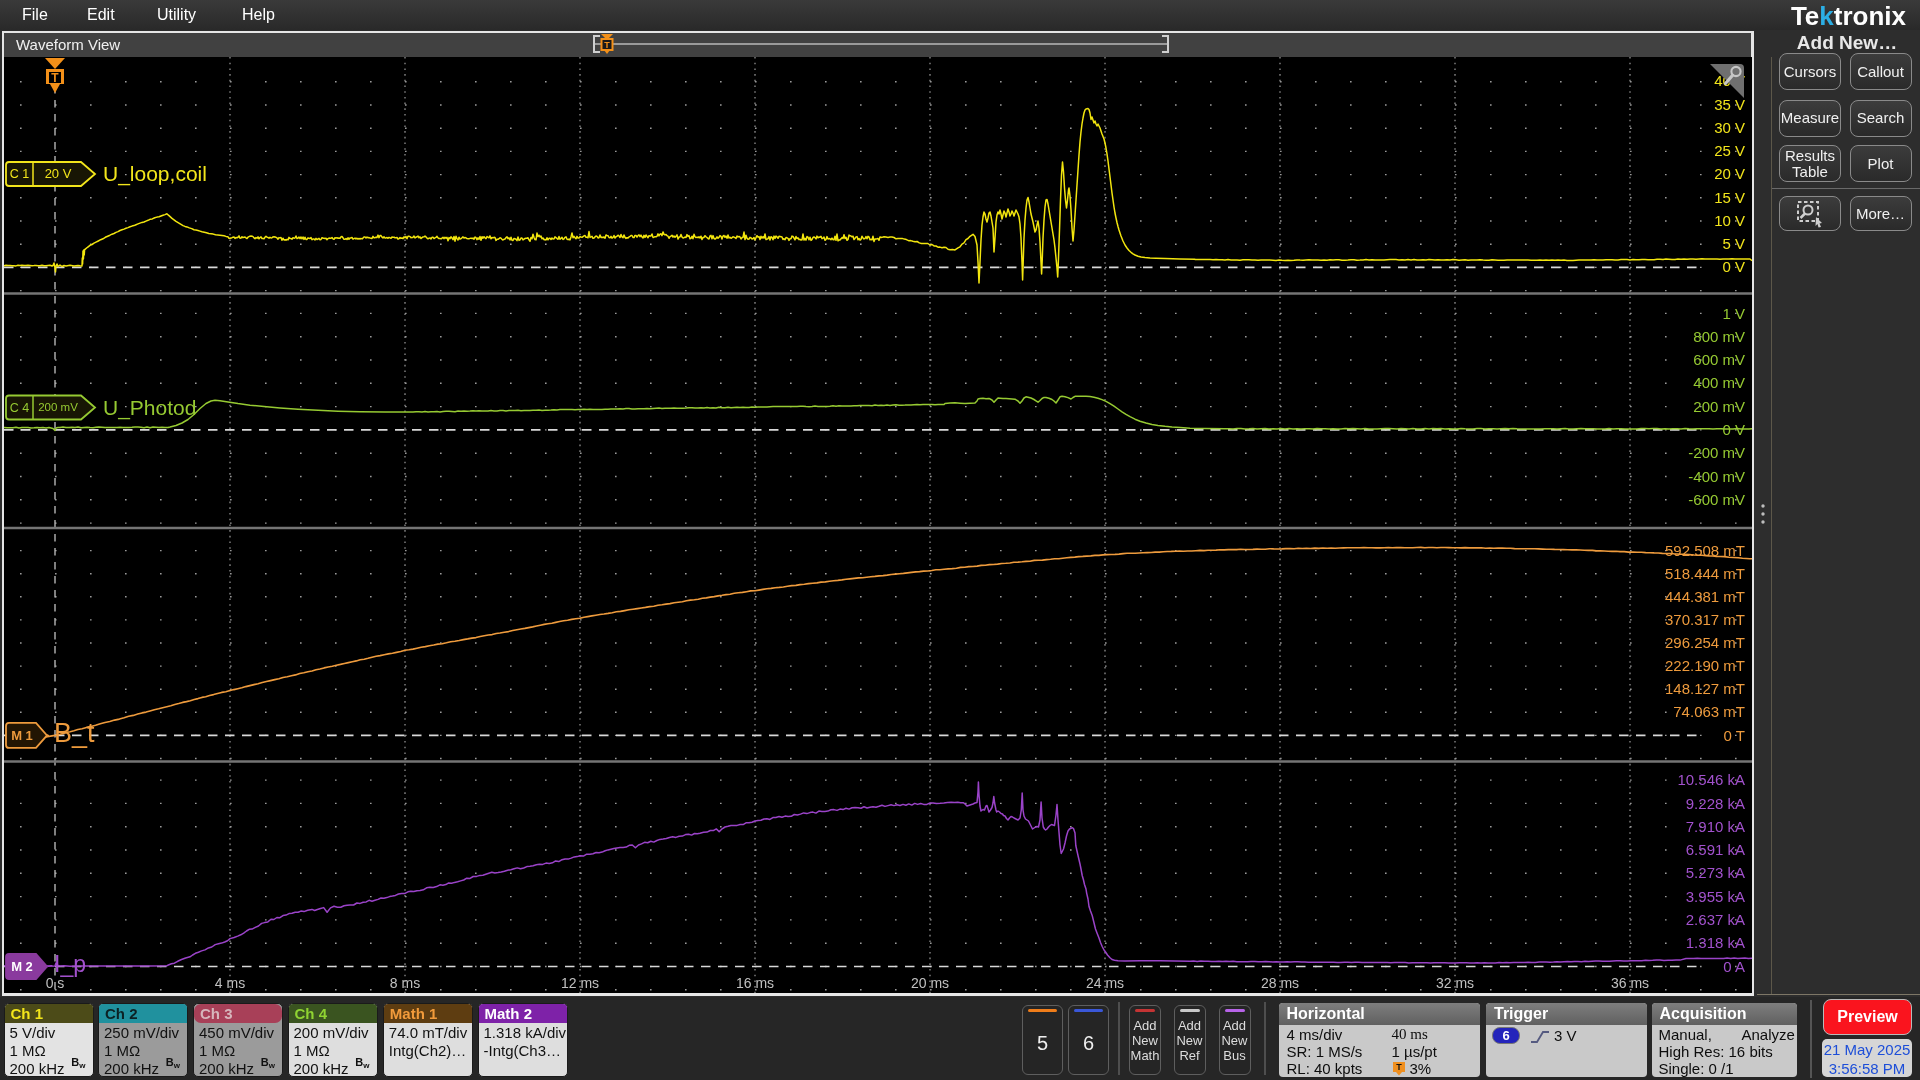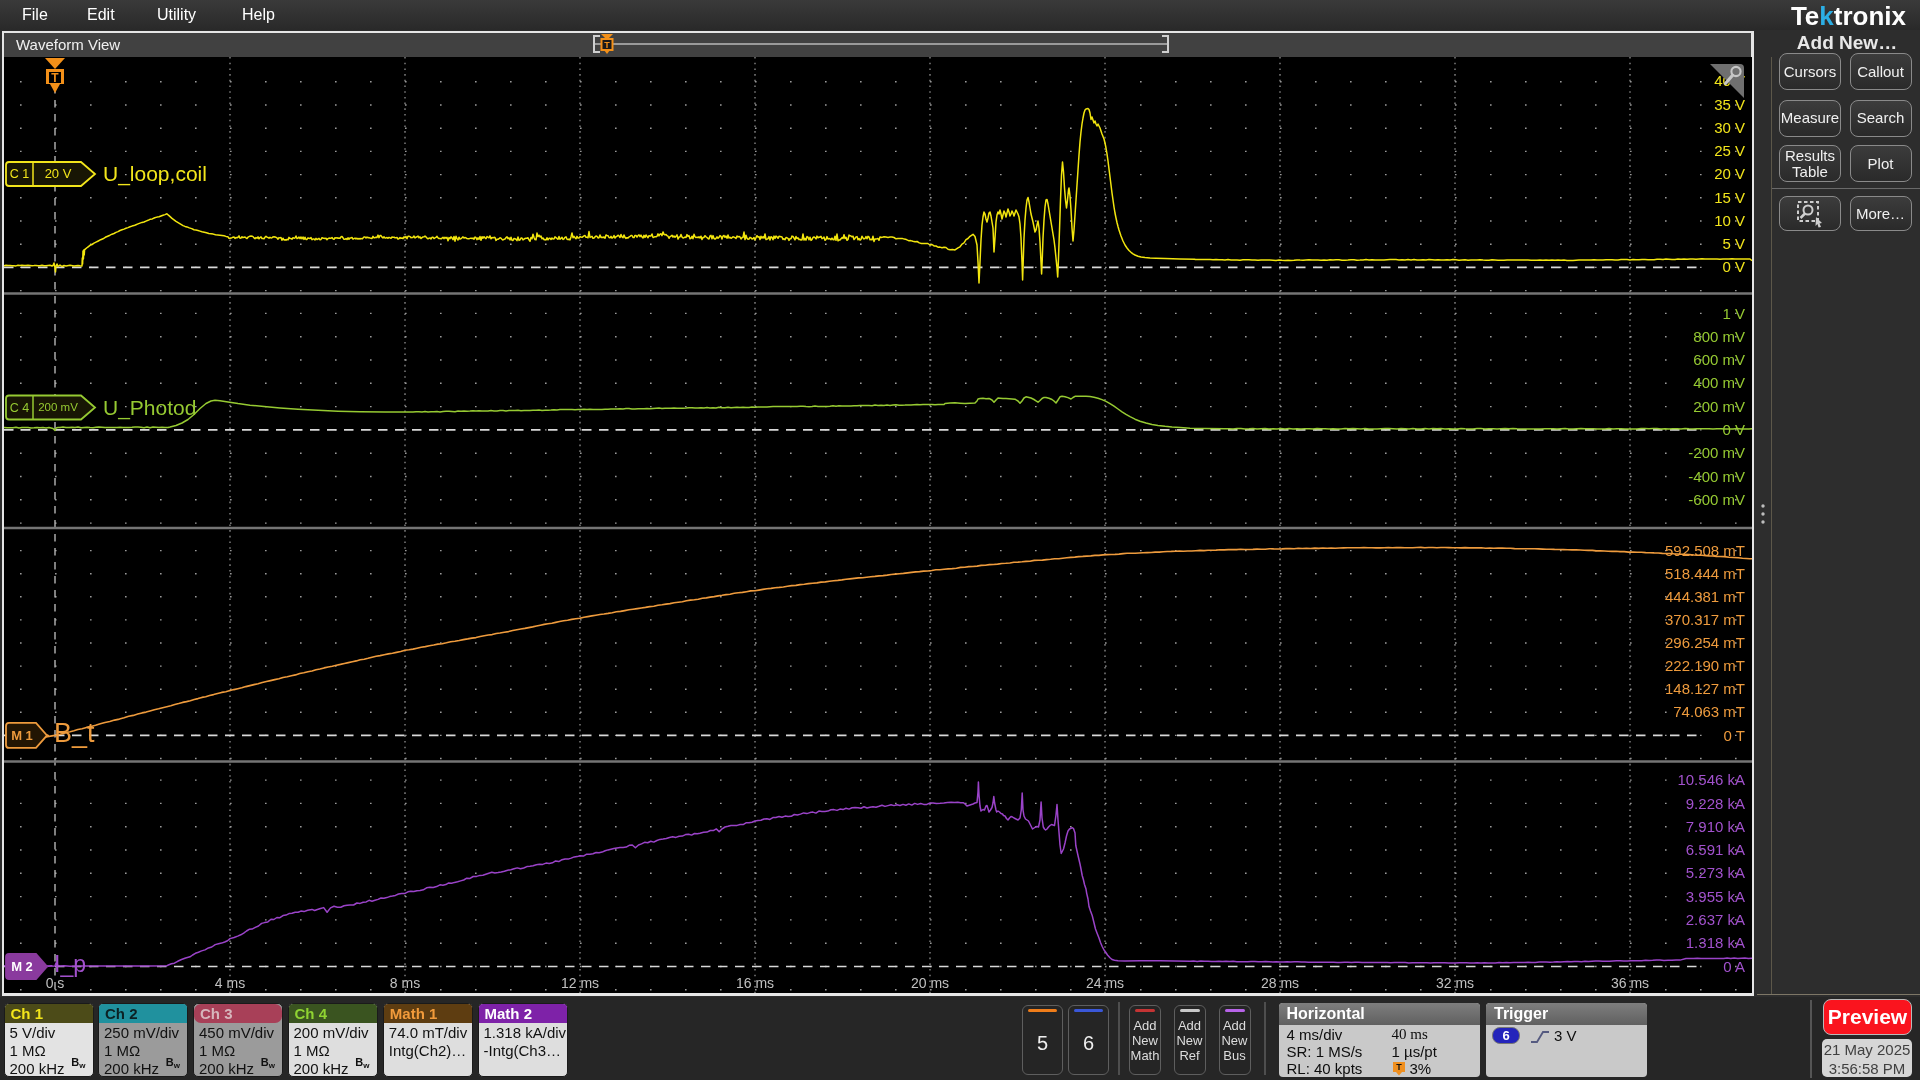--- a/index.html
+++ b/index.html
@@ -253,23 +253,30 @@
 <div class="prow" style="left:131px;top:57px;">3%</div>
 </div>
     <div class="panel" style="left:1486px;width:161px;">
 <div class="phead">Trigger</div>
 <div style="position:absolute;left:6px;top:24px;width:28px;height:17px;background:#2424bb;border:1px solid #777;border-radius:8px;color:#fff;font-size:13px;font-weight:bold;text-align:center;line-height:16px;">6</div>
 <svg width="20" height="16" style="position:absolute;left:44px;top:26px;">
         <path d="M1 13 L7 13 L13 3 L19 3" fill="none" stroke="#555a80" stroke-width="1.8"></path>
       </svg>
 <div class="prow" style="left:68px;top:24px;">3 V</div>
 </div>
+    <div class="panel" style="left:1651.5px;width:145px;">
+<div class="phead">Acquisition</div>
+<div class="prow" style="left:7px;top:23px;">Manual,</div>
+      <div class="prow" style="left:90px;top:23px;">Analyze</div>
+<div class="prow" style="left:7px;top:40px;">High Res: 16 bits</div>
+<div class="prow" style="left:7px;top:57px;">Single: 0 /1</div>
+</div>
     <div class="abs" style="left:1810px;top:3px;width:2px;height:78px;background:#555;"></div>
-    <div class="abs" style="left:1823px;top:2px;width:89px;height:36px;background:#fa141e;border:1px solid #b9b9b9;border-radius:8px;color:#fff;font-weight:bold;font-size:21px;text-align:center;line-height:34px;">Preview</div>
-    <div class="abs" style="left:1822px;top:42px;width:90px;height:38px;background:#d6d6d6;border-radius:5px;color:#404040;font-size:15px;text-align:center;line-height:19px;padding-top:1px;">21 May 2025<br>3:56:58 PM</div>
+    <div class="abs" style="left:1823px;top:2px;width:89px;height:36px;background:#fa141e;border:1px solid #b9b9b9;border-radius:8px;color:#fff;font-weight:bold;font-size:16px;text-align:center;line-height:34px;">Preview</div>
+    <div class="abs" style="left:1822px;top:42px;width:90px;height:38px;background:#d6d6d6;border-radius:5px;color:#1d4ed8;font-size:15px;text-align:center;line-height:19px;padding-top:1px;">21 May 2025<br>3:56:58 PM</div>
   </div>
 <div class="abs" style="left:1757px;top:30px;width:163px;height:967px;background:#2d2d2d;">
     <div class="abs" style="left:14px;top:27px;width:1px;height:938px;background:#5c5749;"></div>
     <div class="abs" style="left:0px;top:964px;width:163px;height:1px;background:#7d7666;"></div>
     <div class="abs" style="left:30px;top:2px;width:120px;text-align:center;color:#e8e8e8;font-size:19px;font-weight:bold;">Add New…</div>
     <div class="rbtn" style="left:22px;top:23px;height:37px;">Cursors</div>
     <div class="rbtn" style="left:92.5px;top:23px;height:37px;">Callout</div>
     <div class="rbtn" style="left:22px;top:69.5px;height:37px;text-align:right;">Measure</div>
     <div class="rbtn" style="left:92.5px;top:69.5px;height:37px;">Search</div>
     <div class="rbtn" style="left:22px;top:115px;height:37px;">Results<br>Table</div>

